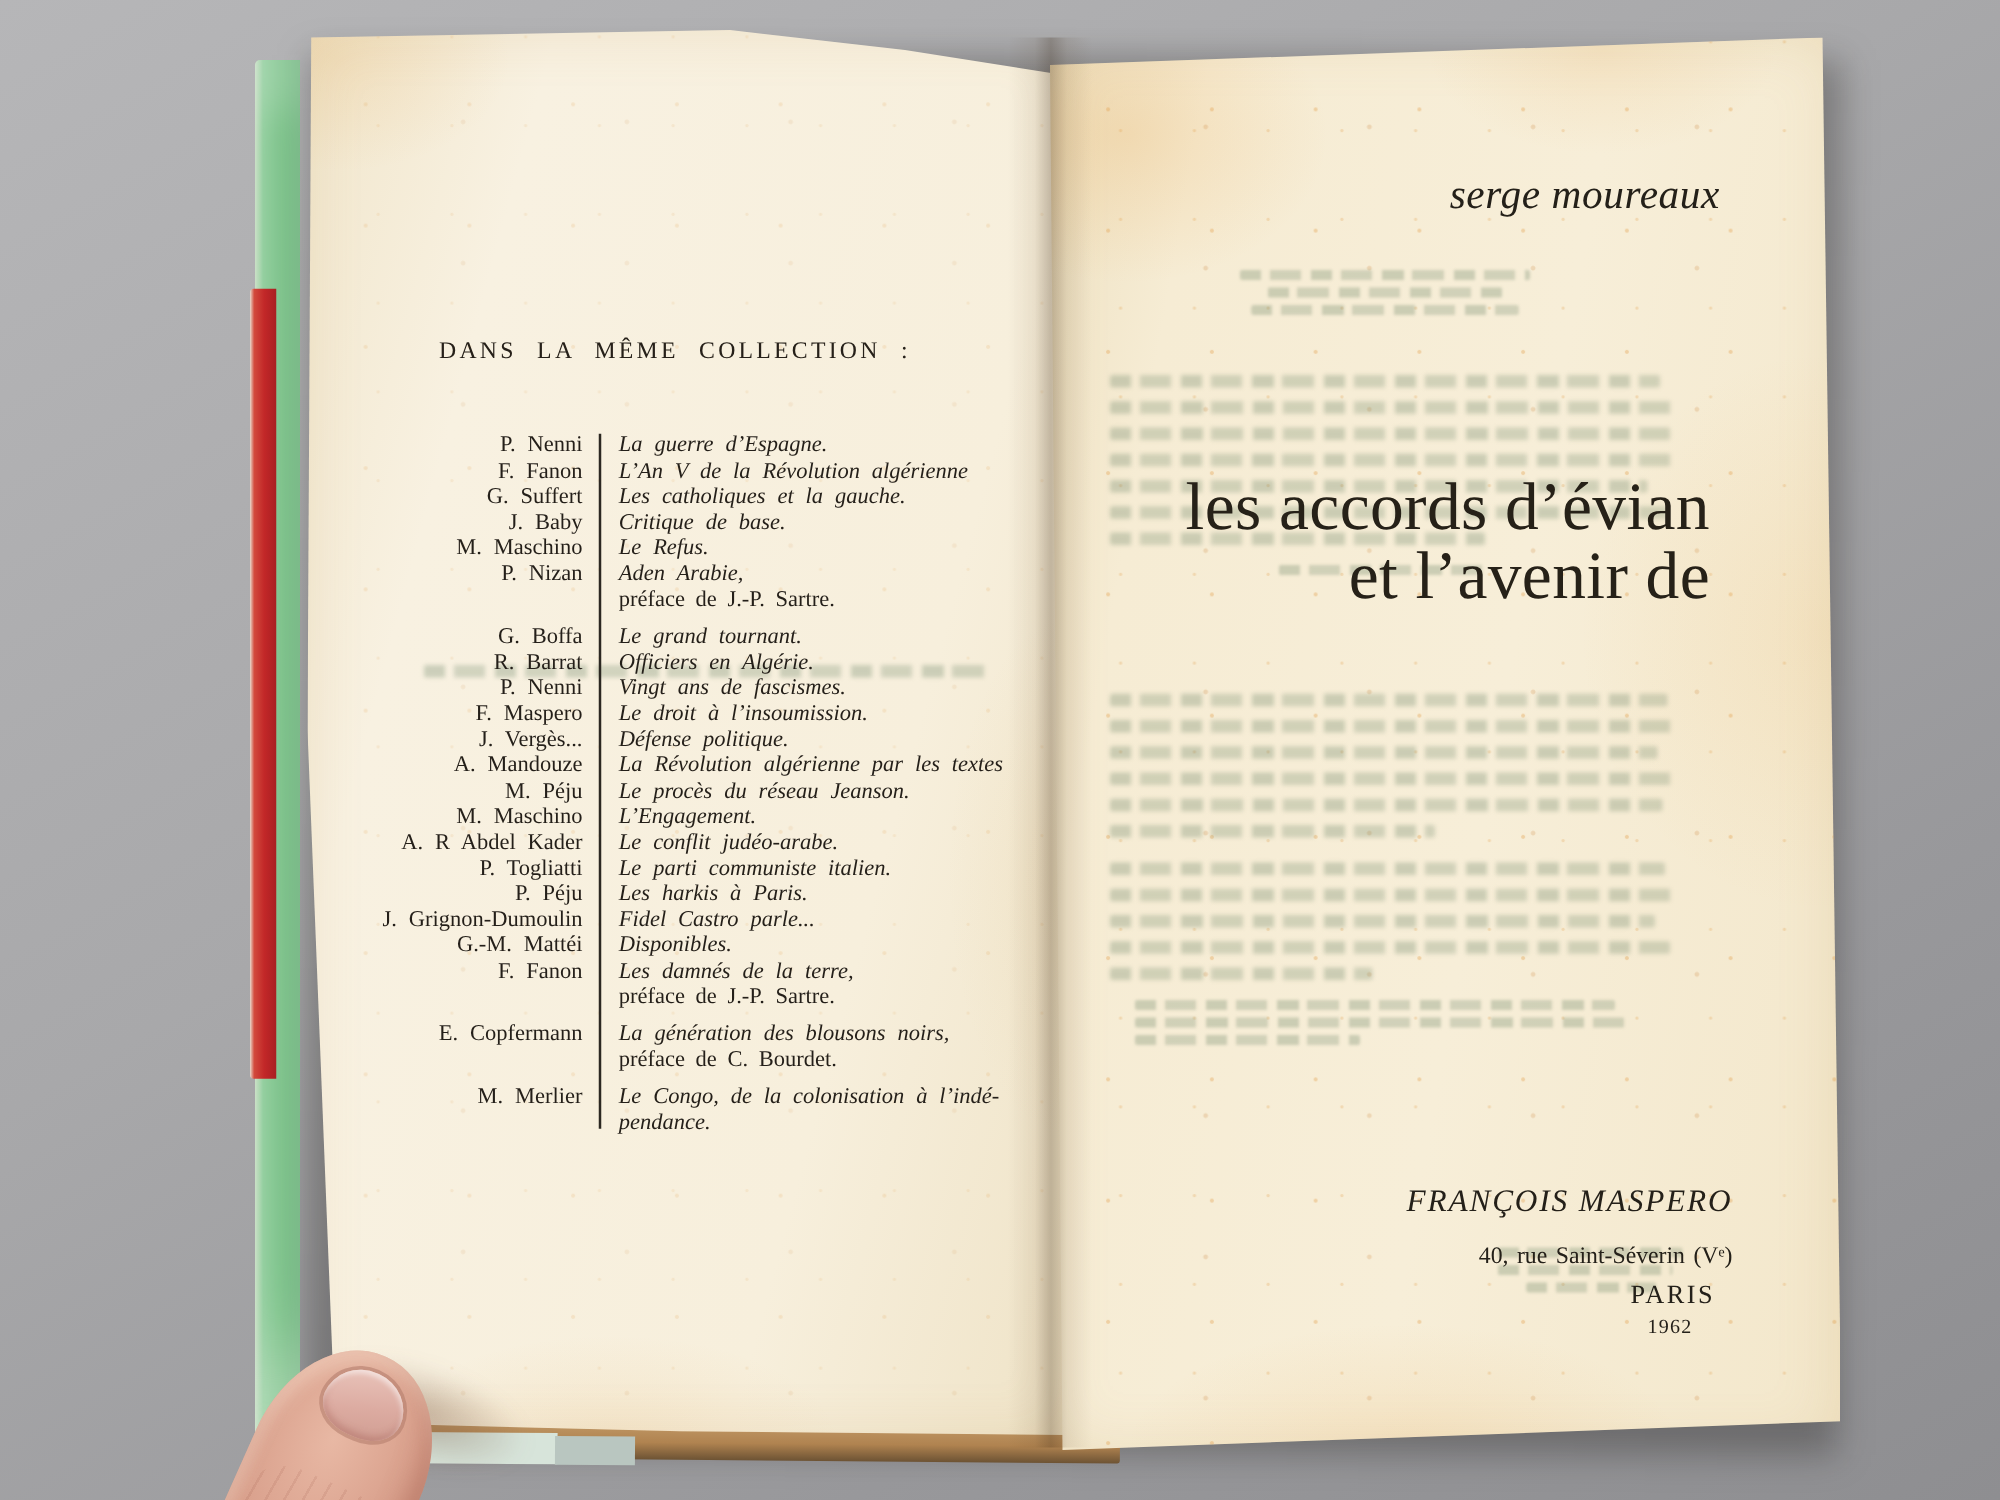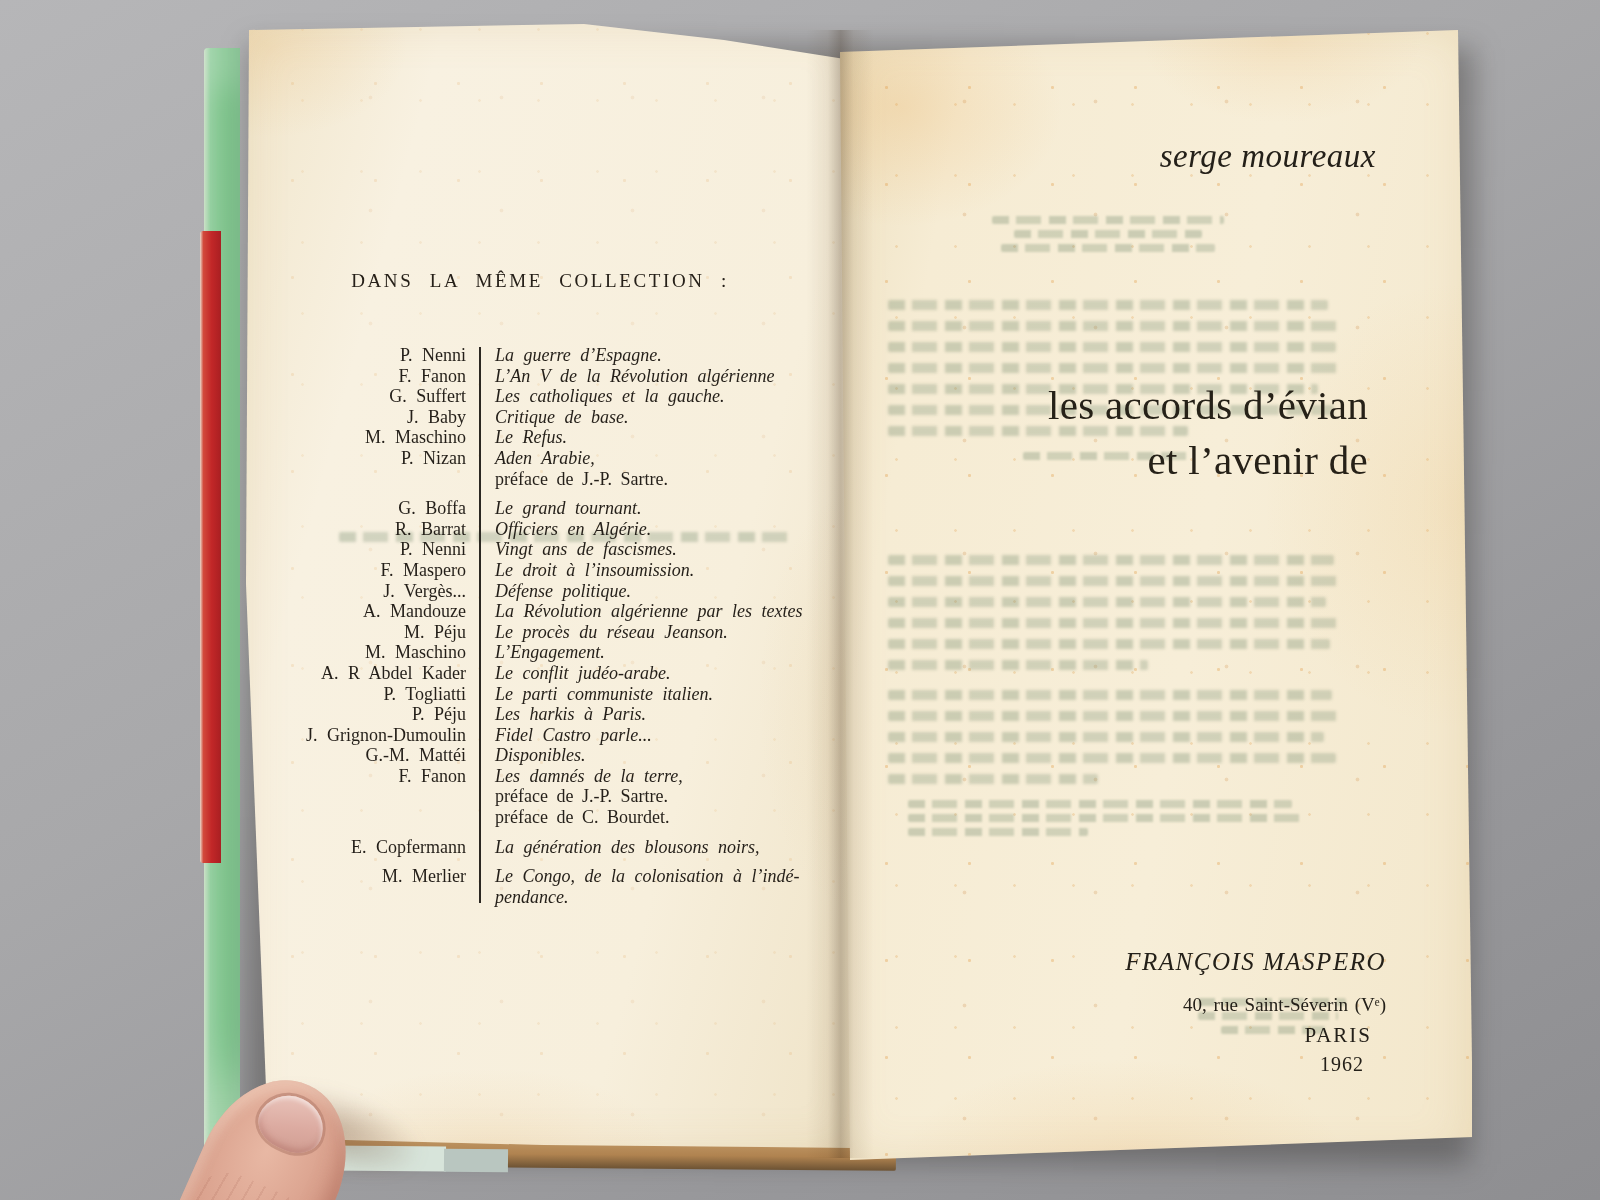--- a/index.html
+++ b/index.html
@@ -100,27 +100,27 @@
   .row .title{padding-left:29px;font-style:italic;word-spacing:5px;white-space:nowrap;color:#241f19;}
   .row .title.roman{font-style:normal;word-spacing:4px;}
 
   
   .rp-author{
     position:absolute;right:96px;top:110px;font-style:italic;font-size:33px;
     letter-spacing:.5px;color:#242019;z-index:4;
   }
   .rp-title{
     position:absolute;right:104px;top:350px;text-align:right;
-    font-size:41px;line-height:55px;letter-spacing:.3px;color:#262118;z-index:4;
+    font-size:54px;line-height:55px;letter-spacing:.3px;color:#262118;z-index:4;
   }
   .imprint{position:absolute;right:86px;top:920px;text-align:right;z-index:4;color:#242019;}
   .imprint .pub{font-style:italic;font-size:25px;letter-spacing:1.5px;margin-bottom:18px;}
   .imprint .addr{font-size:19px;margin-bottom:7px;word-spacing:2px;}
   .imprint .city{font-size:21px;letter-spacing:2px;margin-bottom:5px;margin-right:14px;}
-  .imprint .year{font-size:20px;letter-spacing:1px;margin-right:22px;font-family:Liberation Serif, serif;}
+  .imprint .year{font-size:16px;letter-spacing:1px;margin-right:32px;font-family:Liberation Serif, serif;}
 
   
   .ghost{position:absolute;z-index:3;pointer-events:none;}
   .gl{
     height:10px;border-radius:2px;filter:blur(1.5px);margin-bottom:11px;
     background:repeating-linear-gradient(90deg,
       rgba(112,136,106,.32) 0 17px, rgba(112,136,106,0) 17px 24px,
       rgba(112,136,106,.28) 24px 49px, rgba(112,136,106,0) 49px 57px);
   }
   .gl.c{margin-left:auto;margin-right:auto;}
@@ -275,28 +275,28 @@
     <span class="author">F. Fanon</span>
     <span class="title">Les damnés de la terre,</span>
   </div>
 
   <div class="row">
     <span class="author"></span>
     <span class="title roman">préface de J.-P. Sartre.</span>
   </div>
 
 
-  <div class="row">
-    <span class="author"></span>
-    <span class="title roman">préface de C. Bourdet.</span>
-  </div>
-
   <div class="row gap">
     <span class="author">E. Copfermann</span>
     <span class="title">La génération des blousons noirs,</span>
+  </div>
+
+  <div class="row">
+    <span class="author"></span>
+    <span class="title roman">préface de C. Bourdet.</span>
   </div>
 
   <div class="row gap">
     <span class="author">M. Merlier</span>
     <span class="title">Le Congo, de la colonisation à l’indé-</span>
   </div>
 
   <div class="row">
     <span class="author"></span>
     <span class="title">pendance.</span>

